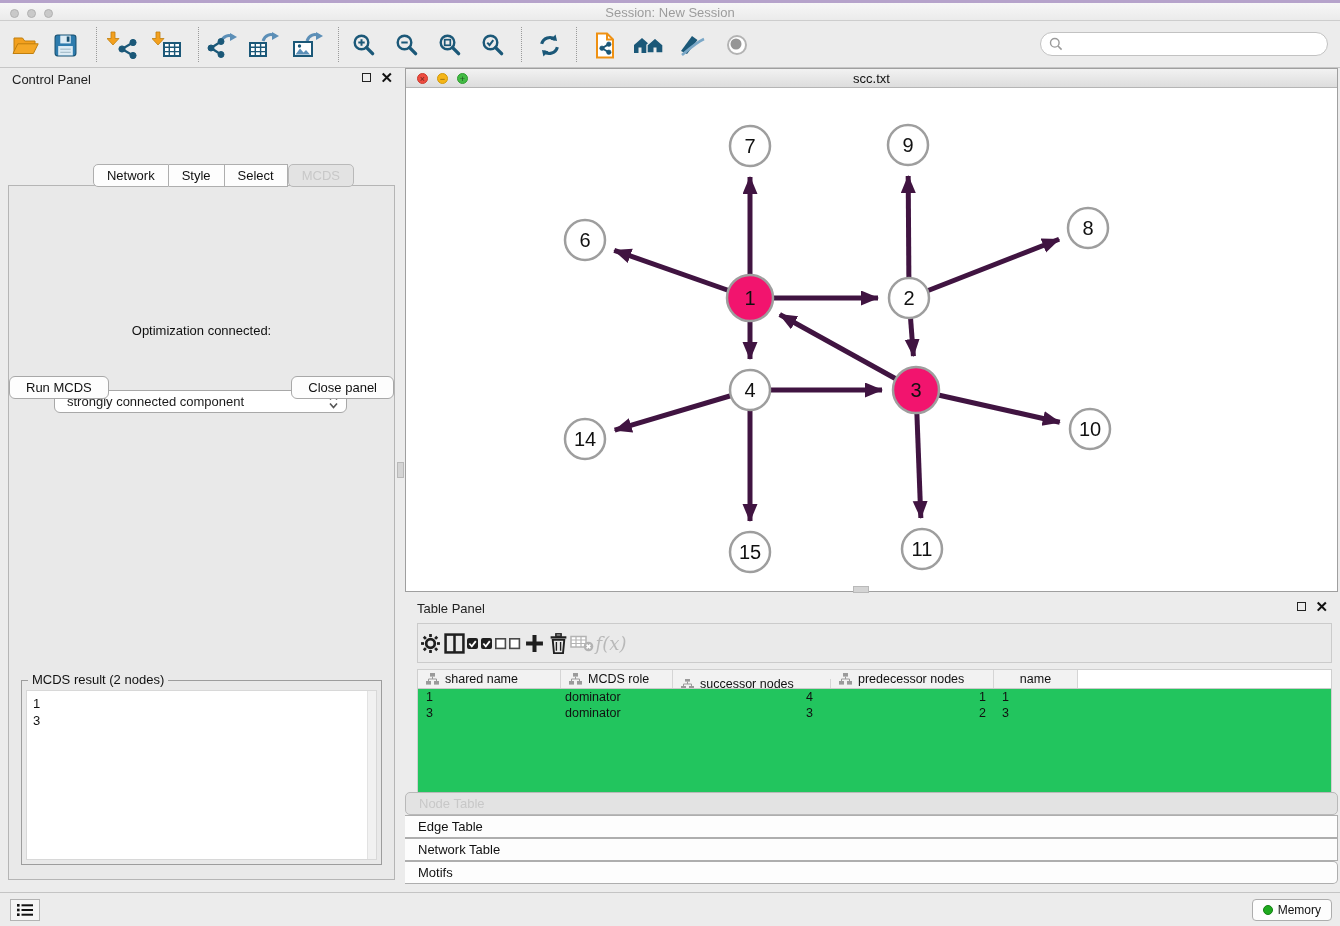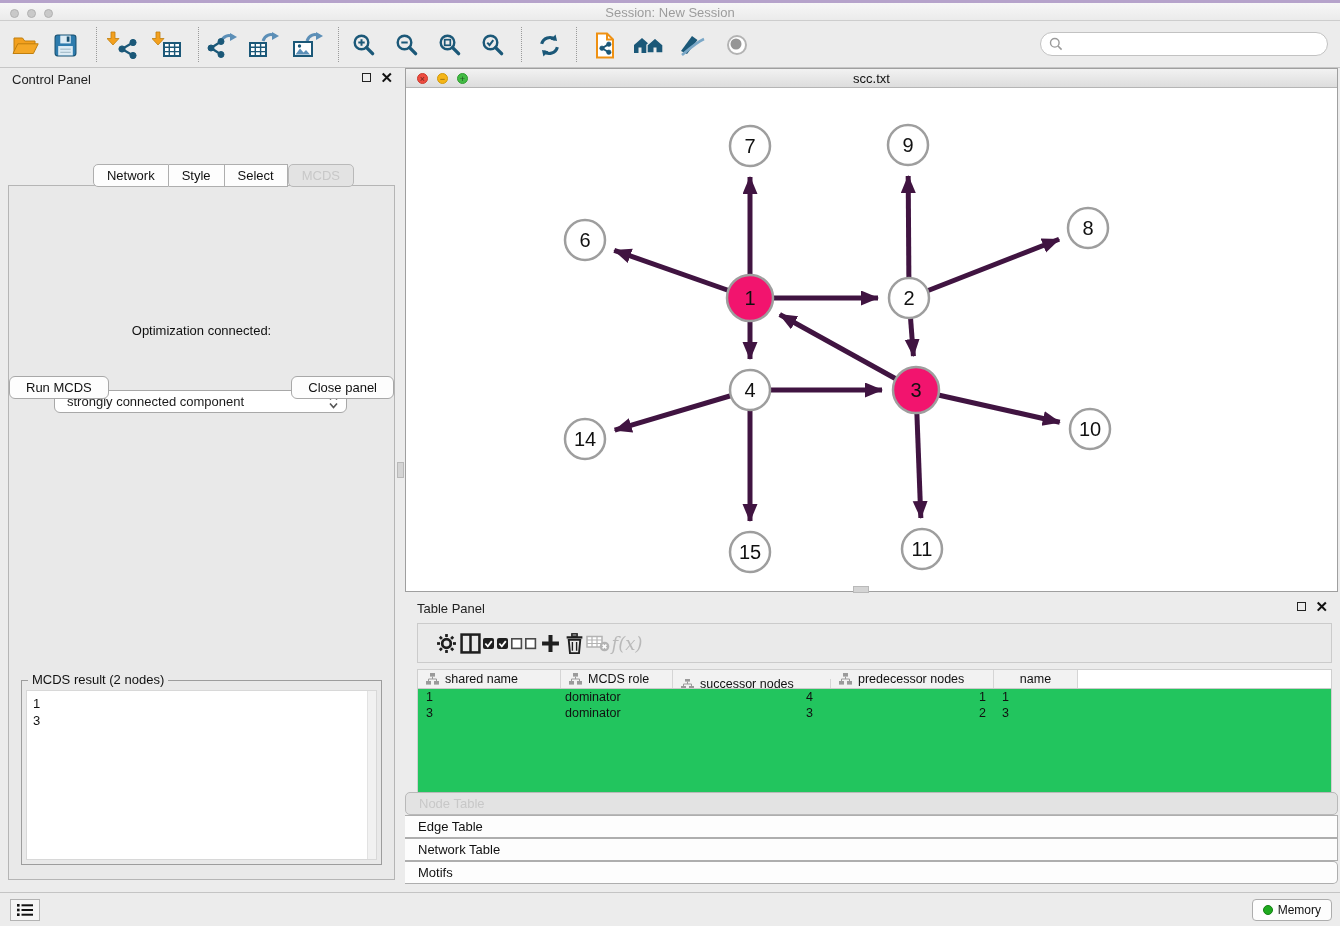--- a/index.html
+++ b/index.html
@@ -69,21 +69,21 @@
     background:linear-gradient(#f2f2f2,#dddddd);border-bottom:1px solid #b5b5b5;}
   .wl{position:absolute;top:4px;width:11px;height:11px;border-radius:50%;
     font-size:9px;line-height:10px;text-align:center;color:rgba(0,0,0,.55);}
   #net-title{position:absolute;left:0;right:0;top:2px;text-align:center;color:#111;}
   #net-canvas{position:absolute;left:0;top:19px;right:0;bottom:0;background:#fff;}
   .split-h{position:absolute;background:#d4d4d4;border:1px solid #b9b9b9;}
   
   #table-panel{position:absolute;left:405px;top:597px;width:933px;bottom:34px;}
   #tp-toolbar{position:absolute;left:12px;right:6px;top:26px;height:40px;
     background:#eaeaea;border:1px solid #cbcbcb;display:flex;align-items:center;
-    padding-left:16px;}
+    }
   .tpbtn{display:flex;align-items:center;justify-content:center;width:24px;height:26px;}
   #tp-table{position:absolute;left:12px;right:6px;top:72px;bottom:46px;
     background:#22c55e;border:1px solid #cfcfcf;border-bottom:none;}
   #tp-header{display:flex;height:19px;background:#f2f2f2;border-bottom:1px solid #cacaca;
     font-size:12.5px;color:#111;}
   .hcell{display:flex;align-items:center;gap:6px;padding-left:8px;
     border-right:1px solid #d5d5d5;overflow:hidden;}
   .hcell.center{justify-content:center;padding-left:0;}
   .hcell.filler{background:#fff;border-right:none;}
   .trow{display:flex;height:16px;font-size:12.5px;color:#111;align-items:center;}

